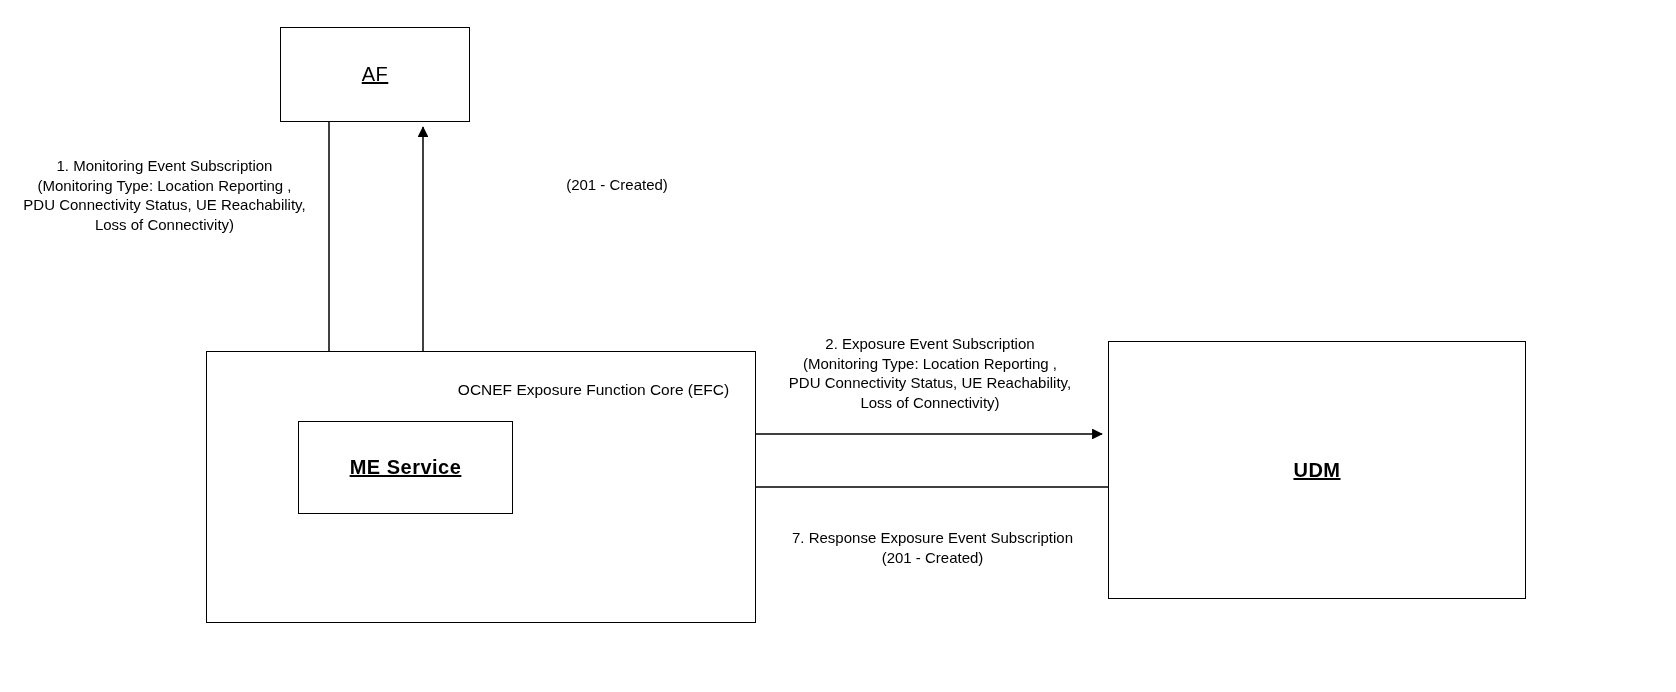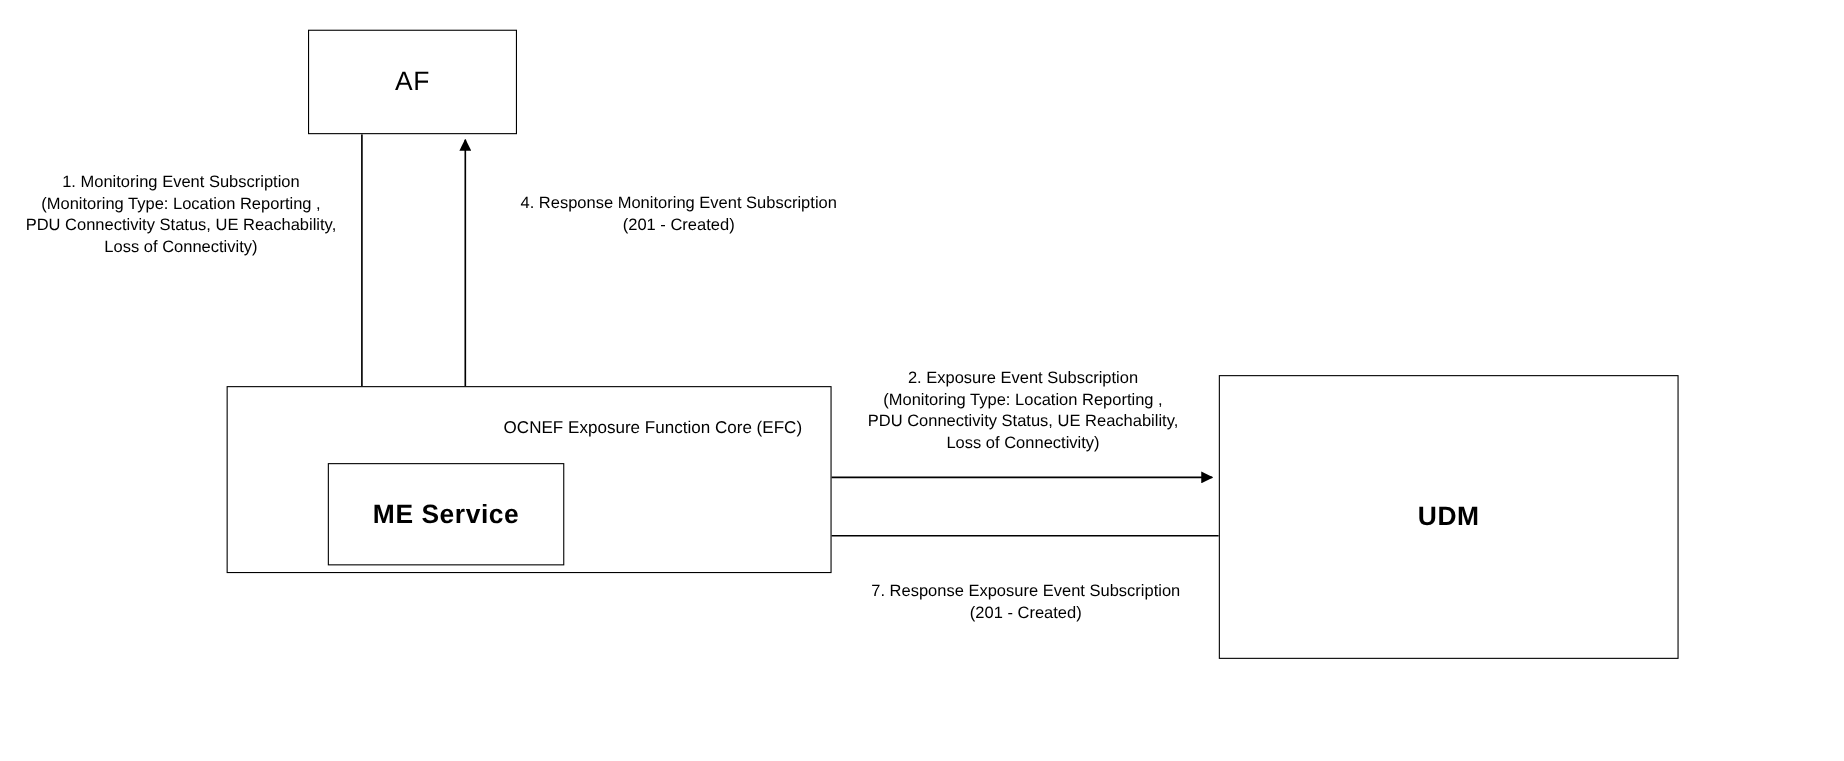--- a/index.html
+++ b/index.html
@@ -16,28 +16,28 @@
 
   .node{
     position:absolute;
     border:1.4px solid #000;
     background:#fff;
     box-sizing:border-box;
     display:flex;
     align-items:center;
     justify-content:center;
   }
-  .node-label{font-size:24px;letter-spacing:.5px;}
+  .node-label{font-size:20px;letter-spacing:.5px;text-decoration:underline;}
   .node-label.bold{font-weight:bold;}
 
   
   #node-af{left:280px;top:27px;width:190px;height:95px;}
 
   
-  #node-efc{left:206px;top:351px;width:550px;height:170px;display:block;}
+  #node-efc{left:206px;top:351px;width:550px;height:272px;display:block;}
   #efc-title{
     position:absolute;left:0;top:29px;width:100%;
     text-align:center;font-size:15.5px;
   }
   #efc-title-inner{display:inline-block;padding-left:225px;}
 
   
   #node-me{left:298px;top:421px;width:215px;height:93px;}
 
   
@@ -104,21 +104,20 @@
   </div>
 
   <div class="msg" id="msg1">
     <div>1. Monitoring Event Subscription</div>
     <div>(Monitoring Type: Location Reporting ,</div>
     <div>PDU Connectivity Status, UE Reachability,</div>
     <div>Loss of Connectivity)</div>
   </div>
 
   <div class="msg" id="msg4">
-    <div>4. Response Monitoring Event Subscription</div>
     <div>(201 - Created)</div>
   </div>
 
   <div class="msg" id="msg2">
     <div>2. Exposure Event Subscription</div>
     <div>(Monitoring Type: Location Reporting ,</div>
     <div>PDU Connectivity Status, UE Reachability,</div>
     <div>Loss of Connectivity)</div>
   </div>
 

